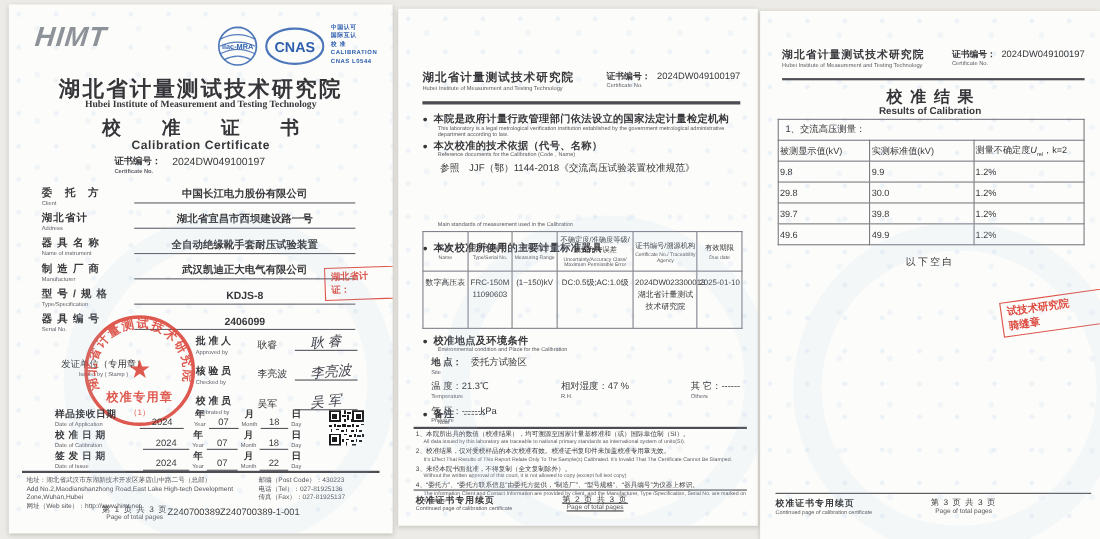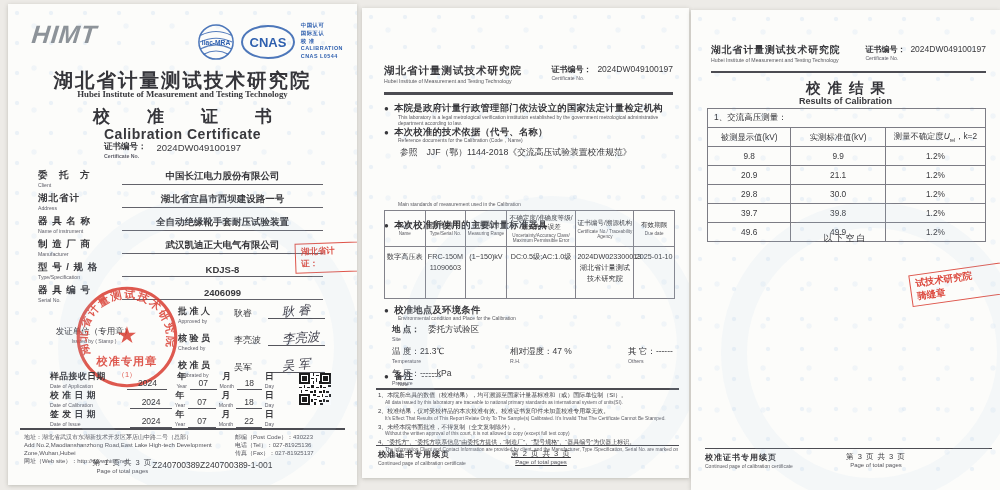--- a/index.html
+++ b/index.html
@@ -58,21 +58,21 @@
   .certno-lbl{font-size:8px;font-weight:bold;}
   .certno-val{font-size:8.5px;}
   .bullet{position:absolute;left:22px;right:12px;font-size:9.3px;font-weight:bold;letter-spacing:.3px;}
   .bullet::before{content:"●";margin-right:5px;font-size:8px;}
   .bullet-en{position:absolute;left:36px;right:10px;font-size:5px;color:#5a5a60;}
   table{border-collapse:collapse;table-layout:fixed;width:100%;}
   .std-table th,.std-table td{border:1px solid #82828a;vertical-align:middle;margin-left:43px;}
   .std-table th{font-size:6.6px;font-weight:normal;padding:2px 1px;}
   .std-table th .en2{display:block;font-size:4.6px;color:#5a5a60;margin-top:1px;}
   .std-table td{font-size:7.2px;text-align:center;vertical-align:top;padding-top:5px;white-space:pre-line;line-height:1.5;}
-  .res-table td{border:1px solid #7c7c84;text-align:center;font-size:8.3px;height:16px;}
+  .res-table td{border:1px solid #7c7c84;text-align:left;font-size:8.3px;height:16px;}
   .res-table .cap{ text-align:left;padding-left:6px;font-size:8.5px;}
   .res-table .hdr{font-size:8.3px;}
   .note-item{margin-bottom:2px;}
   .note-cn{font-size:6px;line-height:1.3;color:#3c3c42;}
   .note-en{font-size:4.8px;line-height:1.25;color:#5c5c64;padding-left:7px;}
   .foot-cn{font-size:8px;font-weight:bold;letter-spacing:1px;}
   .foot-en{font-size:5px;color:#5a5a60;}
   .pgline-cn{font-size:7.5px;letter-spacing:1px;}
   .pgline-en{font-size:6px;color:#55555c;}
   sub{font-size:60%;}
@@ -101,21 +101,21 @@
         <div>CALIBRATION</div>
         <div>CNAS L0544</div>
       </div>
     </div>
   </div>
 
   <div class="abs ctr b cn" style="top:63px;left:0;right:0;font-size:19.5px;letter-spacing:2px;">湖北省计量测试技术研究院</div>
   <div class="abs ctr b" style="top:85px;left:0;right:0;font-size:8.8px;font-family:'Liberation Serif',serif;">Hubei Institute of Measurement and Testing Technology</div>
 
   <div class="abs ctr b cn" style="top:101px;left:0;right:0;font-size:17px;letter-spacing:10px;padding-left:10px;">校　准　证　书</div>
-  <div class="abs ctr b" style="top:122px;left:0;right:0;font-size:14px;letter-spacing:.5px;">Calibration Certificate</div>
+  <div class="abs ctr b" style="top:122px;left:0;right:0;font-size:11px;letter-spacing:.5px;">Calibration Certificate</div>
 
   <div class="abs" style="top:137px;left:96px;display:flex;gap:10px;">
     <div>
       <div class="b" style="font-size:8.5px;">证书编号：</div>
       <div class="micro b">Certificate No.</div>
     </div>
     <div style="font-size:9.5px;padding-top:1px;">2024DW049100197</div>
   </div>
 
   <div class="abs" style="top:162px;left:28px;right:28px;">
@@ -453,25 +453,20 @@
         <td class="hdr">被测显示值(kV)</td>
         <td class="hdr">实测标准值(kV)</td>
         <td class="hdr"><span>测量不确定度</span><i>U</i><sub>rel</sub><span>，k=2</span></td>
       </tr>
       <tr>
             <td>9.8</td>
             <td>9.9</td>
             <td>1.2%</td>
           </tr>
       <tr>
-            <td>20.9</td>
-            <td>21.1</td>
-            <td>1.2%</td>
-          </tr>
-      <tr>
             <td>29.8</td>
             <td>30.0</td>
             <td>1.2%</td>
           </tr>
       <tr>
             <td>39.7</td>
             <td>39.8</td>
             <td>1.2%</td>
           </tr>
       <tr>

